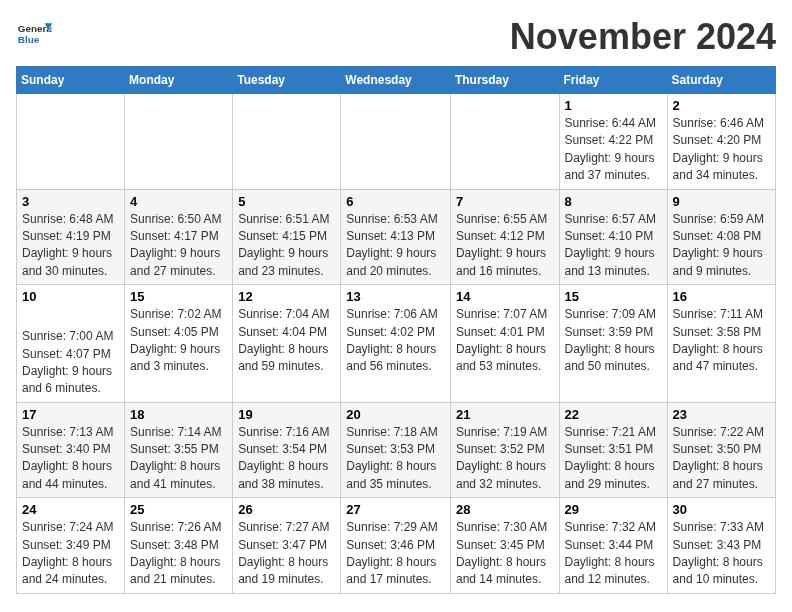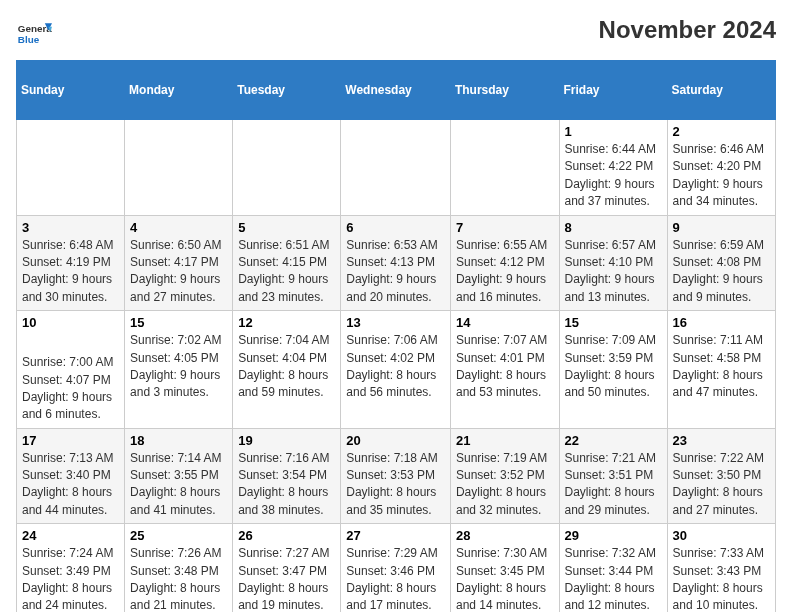--- a/index.html
+++ b/index.html
@@ -22,37 +22,37 @@
       gap: 4px;
     }
     .logo-icon {
       width: 36px;
       height: 36px;
     }
     .title-section {
       text-align: right;
     }
     .calendar-title {
-      font-size: 24px;
+      font-size: 36px;
       font-weight: bold;
       color: #333;
     }
     .calendar-subtitle {
       font-size: 15px;
       color: #555;
     }
     .calendar-table {
       width: 100%;
       border-collapse: collapse;
       font-size: 11px;
     }
     .calendar-table th {
       background: #2e7bc4;
       color: #fff;
-      padding: 22px 4px;
+      padding: 6px 4px;
       text-align: left;
       font-size: 12px;
       border: 1px solid #2e7bc4;
     }
     .calendar-table td {
       border: 1px solid #ccc;
       vertical-align: top;
       padding: 4px 5px;
       height: 90px;
       width: 113px;
@@ -216,21 +216,21 @@
         <td>
           <div class="day-number">15</div>
           <div class="day-info" style="white-space: pre-line;">Sunrise: 7:09 AM
 Sunset: 3:59 PM
 Daylight: 8 hours
 and 50 minutes.</div>
         </td>
         <td>
           <div class="day-number">16</div>
           <div class="day-info" style="white-space: pre-line;">Sunrise: 7:11 AM
-Sunset: 4:58 PM
+Sunset: 3:58 PM
 Daylight: 8 hours
 and 47 minutes.</div>
         </td>
       </tr>
       <tr>
         <td>
           <div class="day-number">17</div>
           <div class="day-info" style="white-space: pre-line;">Sunrise: 7:13 AM
 Sunset: 3:40 PM
 Daylight: 8 hours

